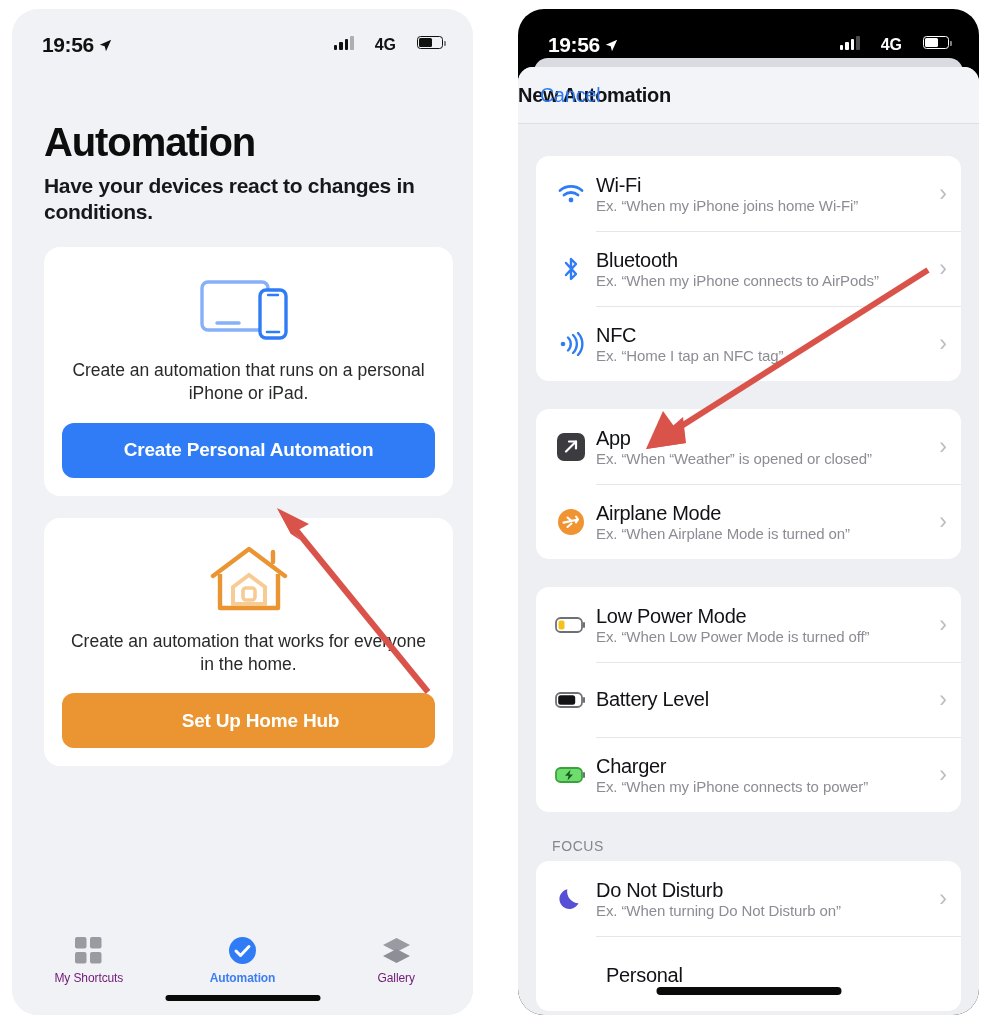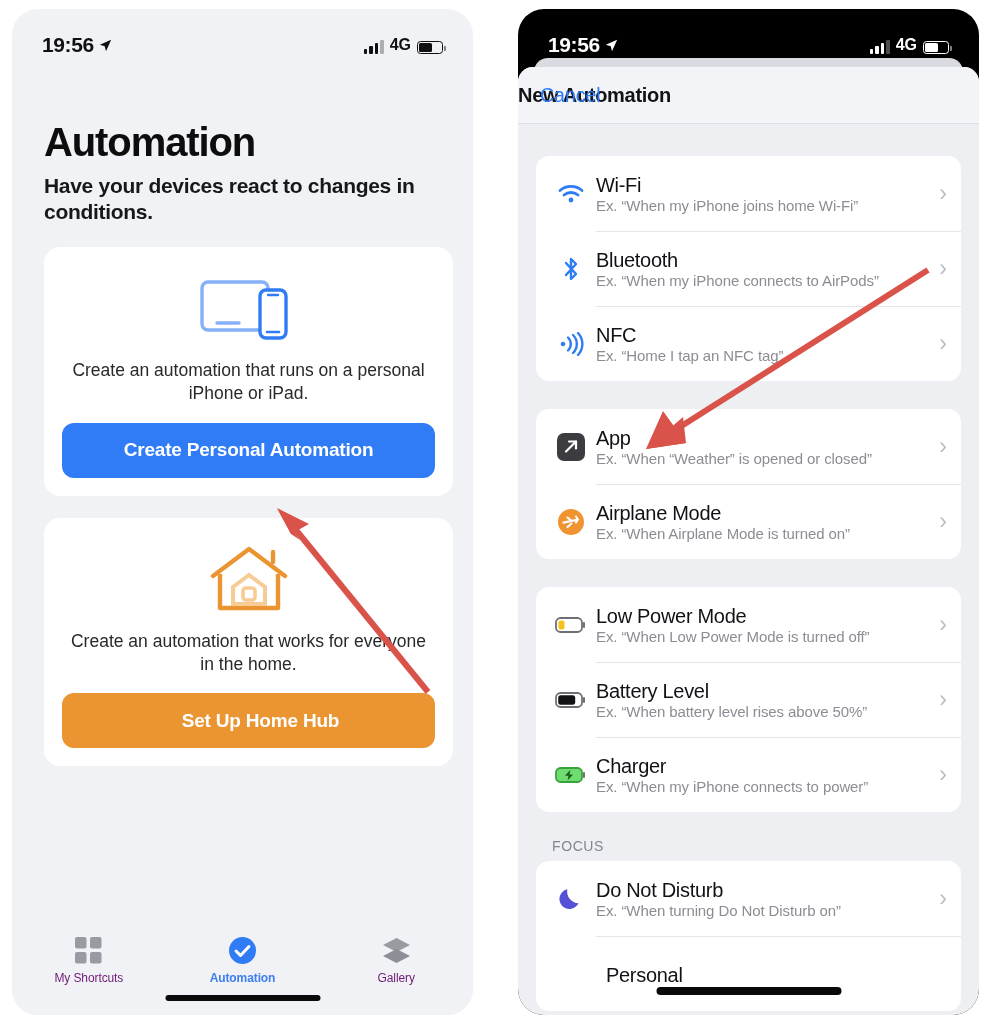--- a/index.html
+++ b/index.html
@@ -40,21 +40,21 @@
     width: 100%; height: 58px;
     display: flex; align-items: center;
     justify-content: space-between;
     padding: 14px 30px 0 30px;
   }
   .sb-left { display: flex; align-items: center; gap: 5px; }
   .sb-time {
     font-size: 21px; font-weight: bold;
     letter-spacing: -0.4px;
   }
-  .sb-right { display: flex; align-items: flex-end; gap: 6px; }
+  .sb-right { display: flex; align-items: flex-start; gap: 21px; }
   .sb-net { font-size: 16px; font-weight: bold; }
   .dark .sb-time, .dark .sb-net { color: #ffffff; }
   .light .sb-time, .light .sb-net { color: #111111; }
 
   .bars { display: flex; align-items: flex-end; gap: 2px; height: 14px; }
   .bars i { width: 3.5px; background: currentColor; display: block; border-radius: 1px; }
   .bars i:nth-child(1) { height: 5px; }
   .bars i:nth-child(2) { height: 8px; }
   .bars i:nth-child(3) { height: 11px; }
   .bars i:nth-child(4) { height: 14px; opacity: .3; }
@@ -450,21 +450,20 @@
           <div class="row">
             <span class="row-ico">
               <svg width="32" height="18" viewBox="0 0 32 18">
                 <rect x="1" y="2" width="26" height="14" rx="4.5" fill="#fff" stroke="#6f7076" stroke-width="1.8"></rect>
                 <rect x="3.2" y="4.2" width="17" height="9.6" rx="2.5" fill="#131316"></rect>
                 <path d="M29 7 L29 11" stroke="#6f7076" stroke-width="2" stroke-linecap="round"></path>
               </svg>
             </span>
             <span class="row-txt">
               <span class="row-title">Battery Level</span>
-              <span class="row-sub" style="display:block">Ex. “When battery level rises above 50%”</span>
             </span>
             <span class="chev">›</span>
           </div>
           <div class="row">
             <span class="row-ico">
               <svg width="32" height="18" viewBox="0 0 32 18">
                 <rect x="1" y="2" width="26" height="14" rx="4.5" fill="#6fdc6f" stroke="#3aa23a" stroke-width="1.8"></rect>
                 <path d="M15.5 3.8 L10 9.8 L13.6 9.8 L12.5 14.4 L18 8.4 L14.4 8.4 Z" fill="#17581a"></path>
                 <path d="M29 7 L29 11" stroke="#6f7076" stroke-width="2" stroke-linecap="round"></path>
               </svg>

